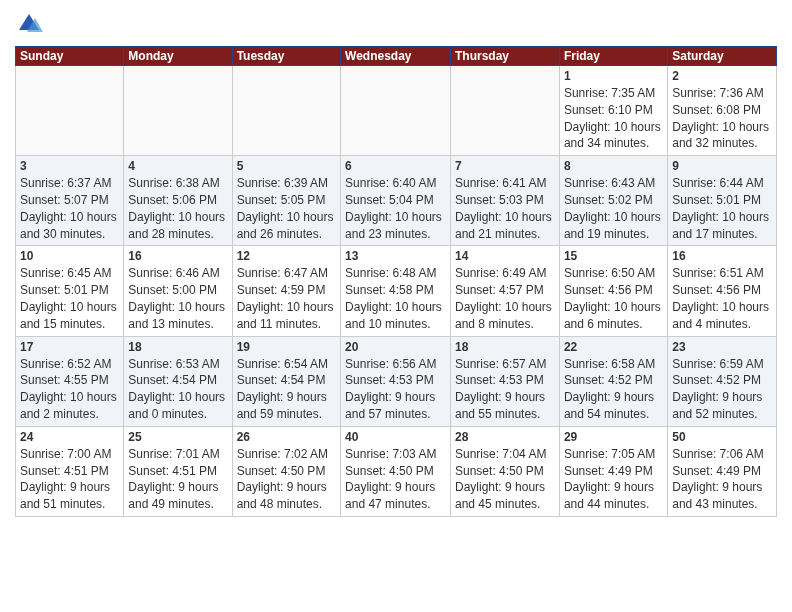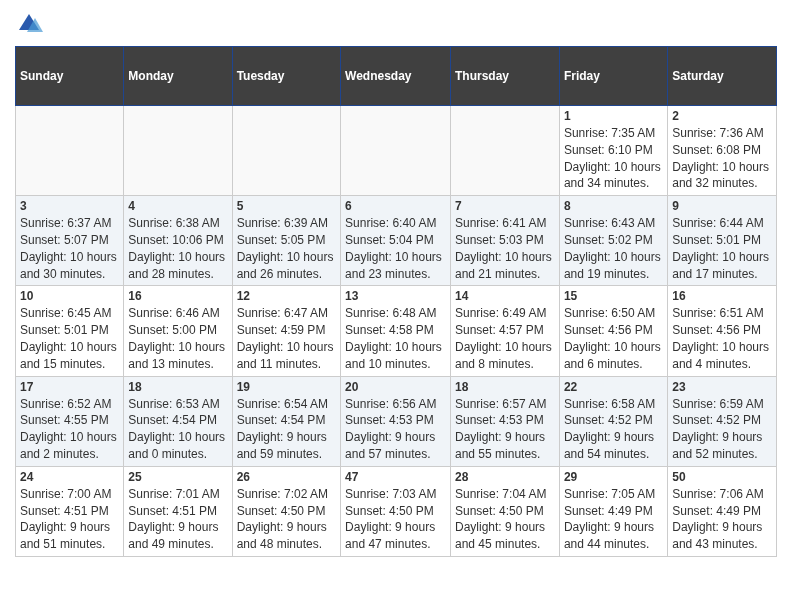--- a/index.html
+++ b/index.html
@@ -54,25 +54,25 @@
     .location {
       font-size: 14px;
       color: #555;
     }
     .calendar {
       width: 100%;
       border-collapse: collapse;
       border: 1px solid #ccc;
     }
     .calendar th {
-      background-color: #404040;
+      background-color: #7f1d1d;
       color: #fff;
       font-size: 12px;
       font-weight: bold;
-      padding: 22px 4px;
+      padding: 2px 4px;
       text-align: left;
       border: 1px solid #1e4590;
     }
     .calendar td {
       vertical-align: top;
       border: 1px solid #ccc;
       padding: 3px 4px;
       font-size: 10px;
       color: #333;
       height: 80px;
@@ -156,21 +156,21 @@
         <tr>
           <td>
             <span class="day-number">3</span>
             <div class="day-info">Sunrise: 6:37 AM
 Sunset: 5:07 PM
 Daylight: 10 hours and 30 minutes.</div>
           </td>
           <td>
             <span class="day-number">4</span>
             <div class="day-info">Sunrise: 6:38 AM
-Sunset: 10:06 PM
+Sunset: 5:06 PM
 Daylight: 10 hours and 28 minutes.</div>
           </td>
           <td>
             <span class="day-number">5</span>
             <div class="day-info">Sunrise: 6:39 AM
 Sunset: 5:05 PM
 Daylight: 10 hours and 26 minutes.</div>
           </td>
           <td>
             <span class="day-number">6</span>
@@ -298,21 +298,21 @@
 Sunset: 4:51 PM
 Daylight: 9 hours and 49 minutes.</div>
           </td>
           <td>
             <span class="day-number">26</span>
             <div class="day-info">Sunrise: 7:02 AM
 Sunset: 4:50 PM
 Daylight: 9 hours and 48 minutes.</div>
           </td>
           <td>
-            <span class="day-number">47</span>
+            <span class="day-number">40</span>
             <div class="day-info">Sunrise: 7:03 AM
 Sunset: 4:50 PM
 Daylight: 9 hours and 47 minutes.</div>
           </td>
           <td>
             <span class="day-number">28</span>
             <div class="day-info">Sunrise: 7:04 AM
 Sunset: 4:50 PM
 Daylight: 9 hours and 45 minutes.</div>
           </td>

